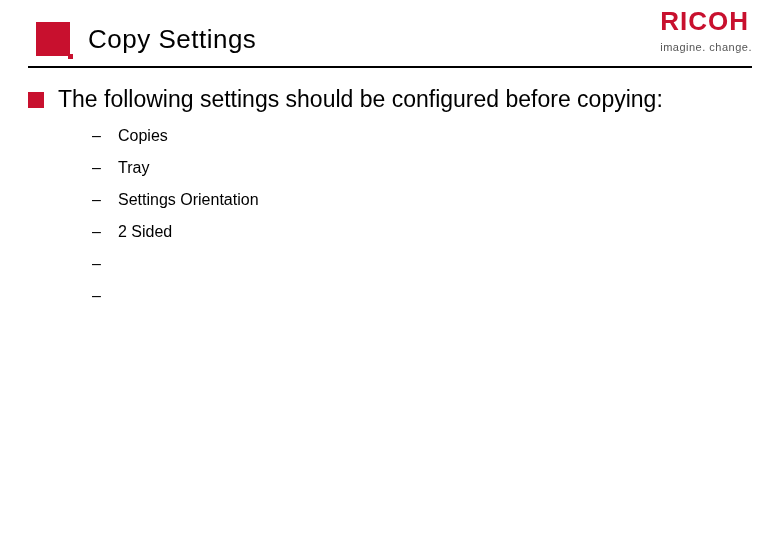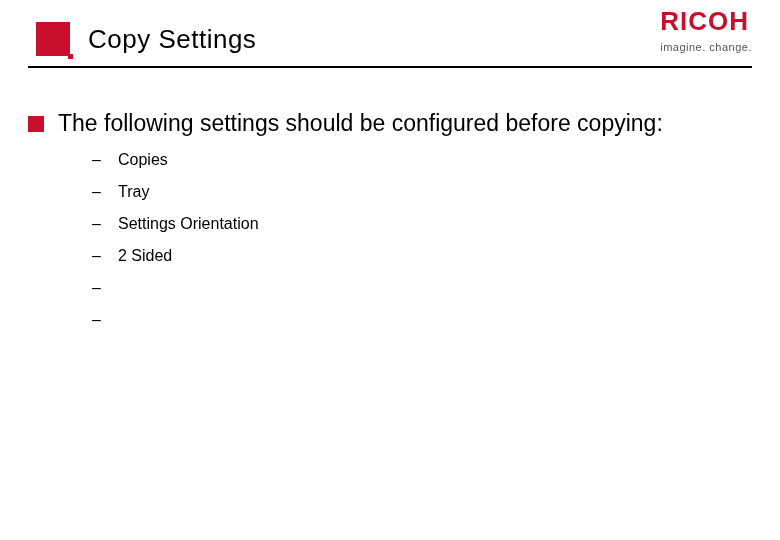--- a/index.html
+++ b/index.html
@@ -67,21 +67,20 @@
     border-top: 2px solid #000;
     margin: 4px 28px 0 28px;
   }
   .content {
     padding: 18px 28px 0 28px;
   }
   .intro-row {
     display: flex;
     align-items: flex-start;
     gap: 14px;
-    margin-top: 24px;
   }
   .bullet-sq {
     width: 16px;
     height: 16px;
     background: #c8102e;
     margin-top: 6px;
     flex-shrink: 0;
   }
   .intro-text {
     font-size: 23px;

